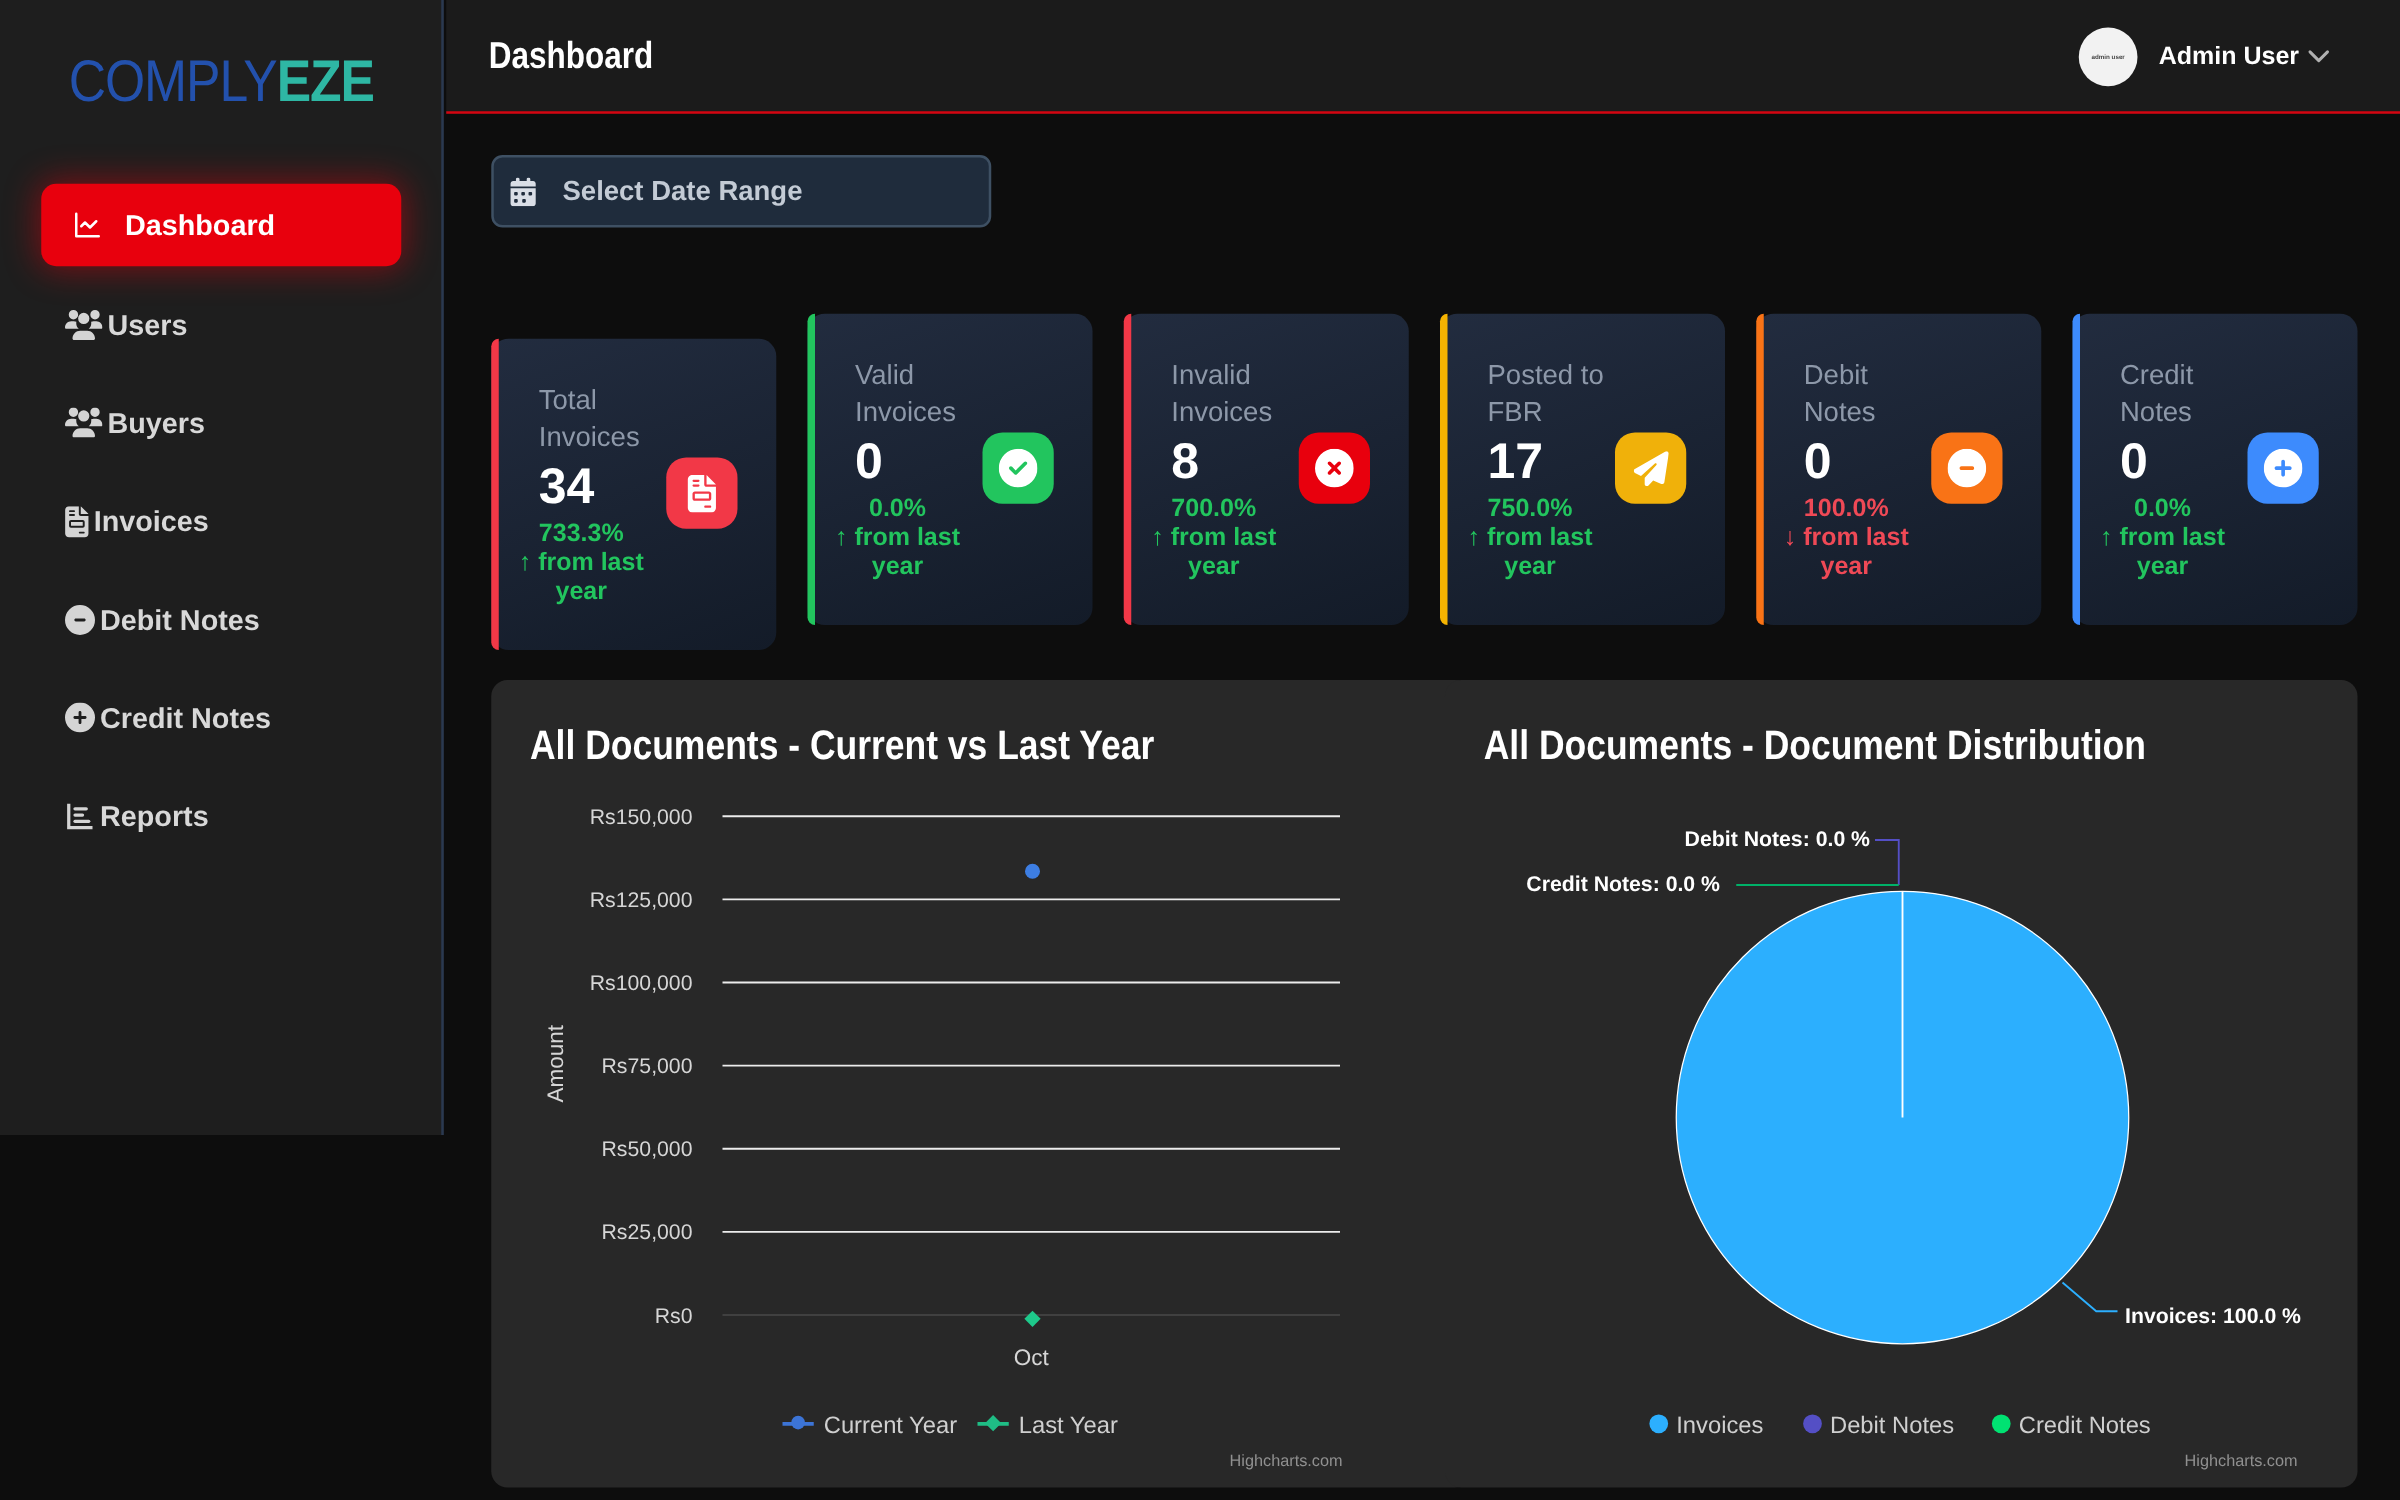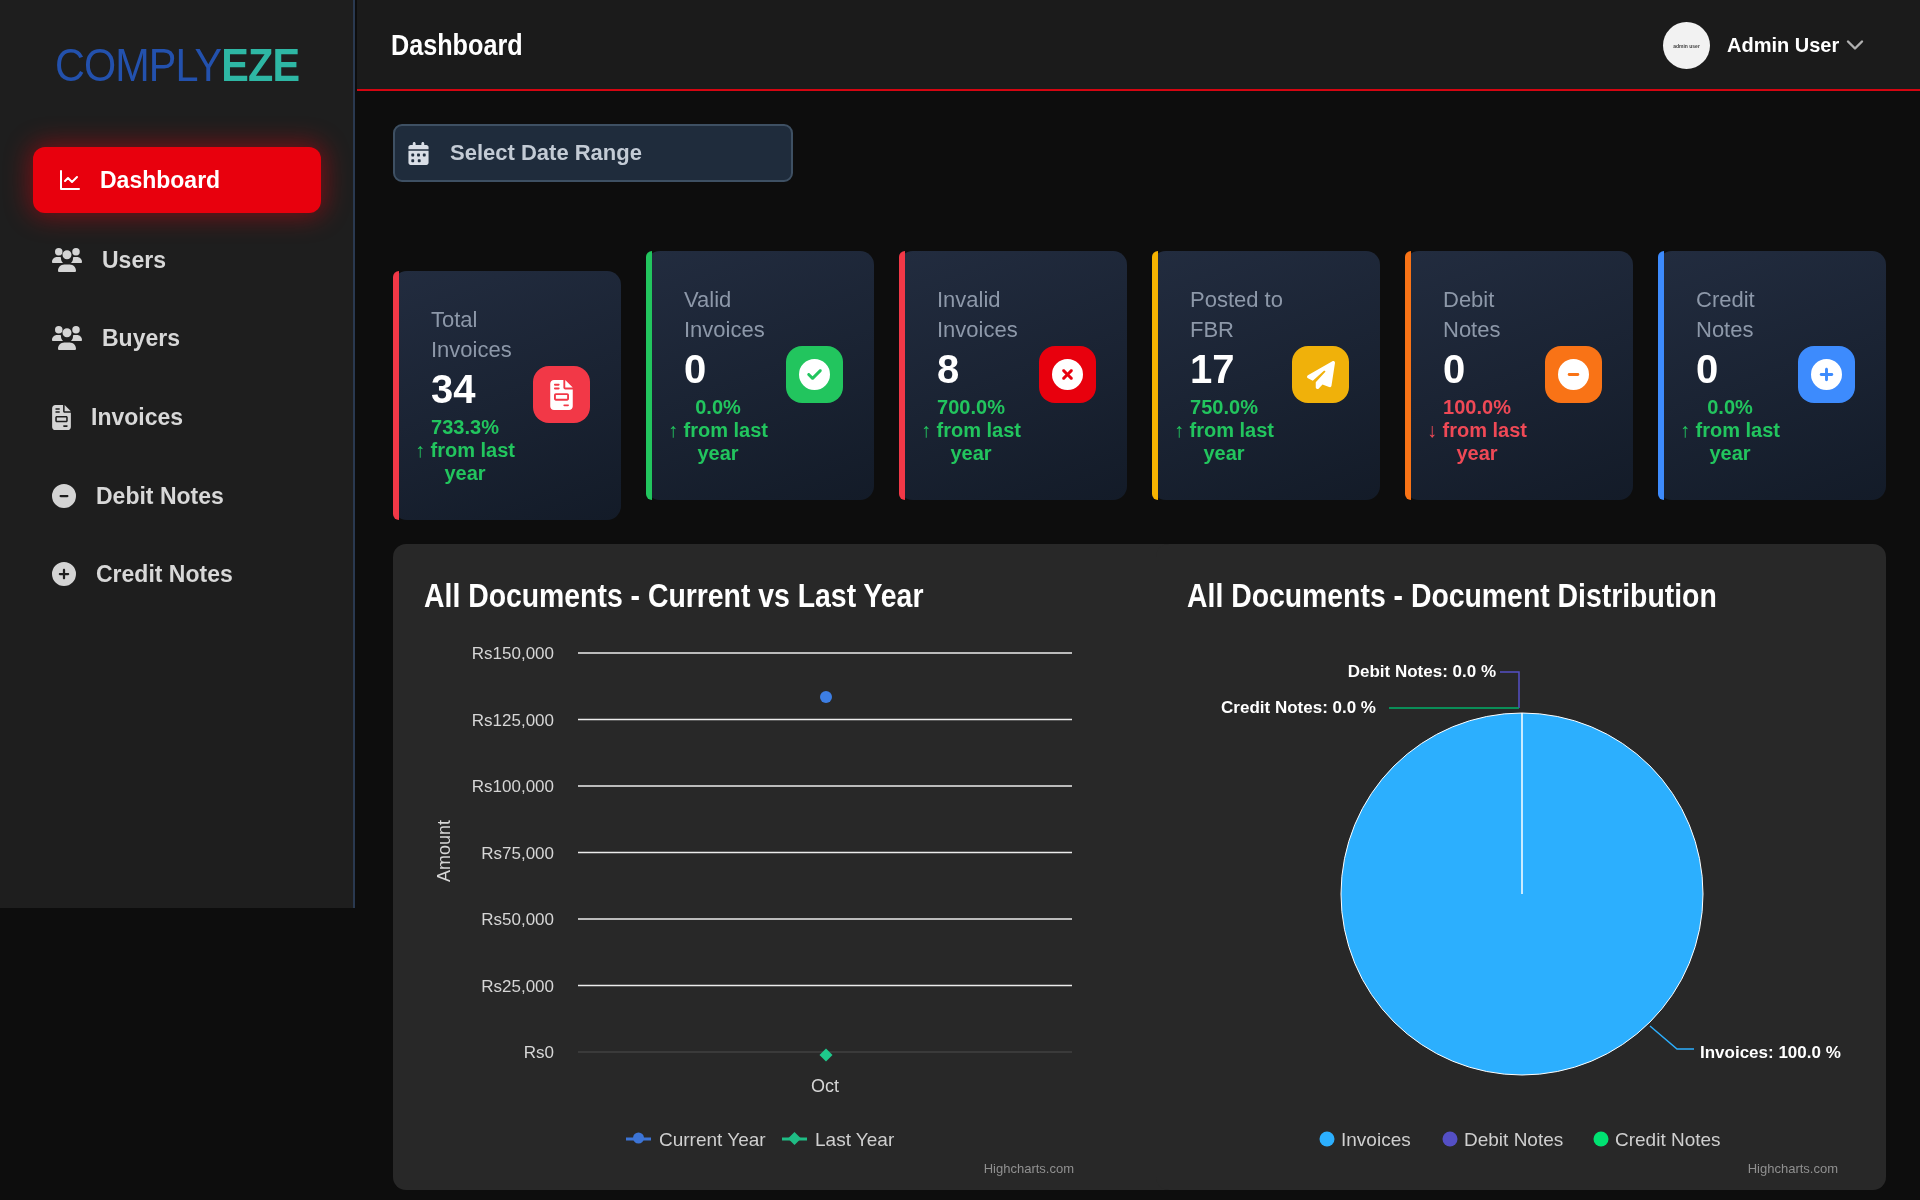--- a/index.html
+++ b/index.html
@@ -1,20 +1,20 @@
 <!DOCTYPE html>
 <html><head>
 <meta charset="utf-8">
 <style>
 * { margin:0; padding:0; box-sizing:border-box; }
 html,body { width:1920px; height:1200px; overflow:hidden; background:#0d0d0d; font-family:"Liberation Sans",sans-serif; }
 #sidebar { position:absolute; left:0; top:0; width:355px; height:908px; background:#1e1e1e; border-right:2px solid #2a3950; }
 .logo { position:absolute; left:55px; top:41px; font-size:47px; line-height:48px; color:#2351ad; letter-spacing:-1px; transform:scaleX(.88); transform-origin:0 0; }
 .logo b { color:#2eb7a4; font-weight:700; }
-.mitem { position:absolute; left:33px; width:288px; height:56px; display:flex; align-items:center; gap:20px; padding-left:19px; color:#d8d8d8; font-size:23px; font-weight:600; }
+.mitem { position:absolute; left:33px; width:288px; height:56px; display:flex; align-items:center; gap:4px; padding-left:19px; color:#d8d8d8; font-size:23px; font-weight:600; }
 #btn-dash { position:absolute; left:33px; top:147px; width:288px; height:66px; background:#e8000d; border-radius:12px; box-shadow:0 0 26px 3px rgba(232,0,13,.45); display:flex; align-items:center; gap:18px; padding-left:25px; color:#fff; font-size:23px; font-weight:700; }
 #header { position:absolute; left:357px; top:0; width:1563px; height:91px; background:#1b1b1b; border-bottom:2px solid #d40511; }
 #header .title { position:absolute; left:34px; top:28px; font-size:30px; font-weight:700; color:#fff; transform:scaleX(.84); transform-origin:0 0; }
 .avatar { position:absolute; left:1306px; top:22px; width:47px; height:47px; border-radius:50%; background:#f2f2f2; color:#444; font-size:5px; font-weight:700; display:flex; align-items:center; justify-content:center; }
 #header .uname { position:absolute; left:1370px; top:34px; font-size:20px; font-weight:700; color:#fff; }
 #datebtn { position:absolute; left:393px; top:124px; width:400px; height:58px; background:#1f2c3c; border:2px solid #3e5063; border-radius:9px; display:flex; align-items:center; gap:21px; padding-left:13px; color:#c3cbd5; font-size:22px; font-weight:600; }
 .card { position:absolute; top:251px; width:228px; height:249px; border-radius:14px; background:linear-gradient(160deg,#222c3f 0%,#131b28 100%); }
 .card .acc { position:absolute; left:0; top:0; width:6px; height:249px; border-radius:14px 0 0 14px; }
 .card .ct { position:absolute; left:38px; top:34px; font-size:22px; line-height:30px; color:#8d98a9; }
 .card .cv { position:absolute; left:38px; top:96px; font-size:40px; line-height:44px; font-weight:700; color:#fff; }
@@ -56,20 +56,29 @@
       <svg width="24" height="24" viewBox="0 0 512 512" fill="#d4d4d4">
         <path fill-rule="evenodd" d="M256 512A256 256 0 1 0 256 0a256 256 0 1 0 0 512zM184 232H328c13.3 0 24 10.7 24 24s-10.7 24-24 24H184c-13.3 0-24-10.7-24-24s10.7-24 24-24z"></path>
       </svg>
       <span>Debit Notes</span>
     </div>
   <div class="mitem" style="top:546px;">
       <svg width="24" height="24" viewBox="0 0 512 512" fill="#d4d4d4">
         <path fill-rule="evenodd" d="M256 512A256 256 0 1 0 256 0a256 256 0 1 0 0 512zM232 344V280H168c-13.3 0-24-10.7-24-24s10.7-24 24-24h64V168c0-13.3 10.7-24 24-24s24 10.7 24 24v64h64c13.3 0 24 10.7 24 24s-10.7 24-24 24H280v64c0 13.3-10.7 24-24 24s-24-10.7-24-24z"></path>
       </svg>
       <span>Credit Notes</span>
+    </div>
+  <div class="mitem" style="top:625px;">
+      <svg width="24" height="23" viewBox="0 0 24 23" fill="none" stroke="#d4d4d4" stroke-width="2.6">
+        <path d="M3 1v19h19"></path>
+        <path d="M8 5h9" stroke-linecap="round"></path>
+        <path d="M8 10h6" stroke-linecap="round"></path>
+        <path d="M8 15h11" stroke-linecap="round"></path>
+      </svg>
+      <span>Reports</span>
     </div>
 </div>
 <div id="header">
   <div class="title">Dashboard</div>
   <div class="avatar">admin user</div>
   <div class="uname">Admin User</div>
   <svg style="position:absolute;left:1488px;top:39px;" width="20" height="14" viewBox="0 0 20 14" fill="none" stroke="#b0b0b0" stroke-width="2.4" stroke-linecap="round" stroke-linejoin="round">
       <path d="M3 2.5l7 7 7-7"></path>
     </svg>
 </div>

